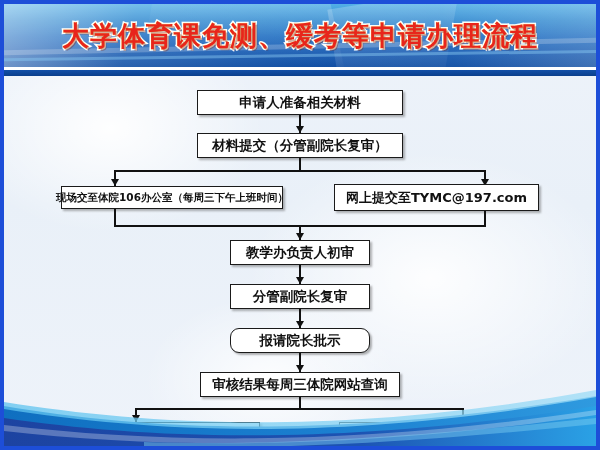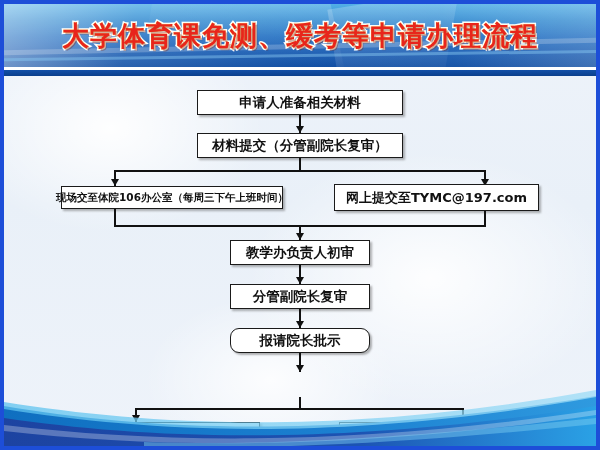--- a/index.html
+++ b/index.html
@@ -147,20 +147,23 @@
       </div>
       <div class="line vline" style="left:295px;top:233px;height:19px;"></div>
       <div class="arrow" style="left:291.5px;top:245px;"></div>
 
       <div class="box" style="left:226px;top:252px;width:140px;height:25px;font-size:13.5px;border-radius:9px;">
         <span>报请院长批示</span>
       </div>
       <div class="line vline" style="left:295px;top:277px;height:19px;"></div>
       <div class="arrow" style="left:291.5px;top:289px;"></div>
 
+      <div class="box" style="left:196px;top:296px;width:200px;height:25px;font-size:13.5px;">
+        <span>审核结果每周三体院网站查询</span>
+      </div>
 
       <div class="line vline" style="left:295px;top:321px;height:12px;"></div>
       <div class="line hline" style="left:131px;top:332px;width:329px;"></div>
       <div class="line vline" style="left:131px;top:332px;height:14px;"></div>
       <div class="arrow" style="left:127.5px;top:339px;"></div>
       <div class="line vline" style="left:458px;top:332px;height:14px;"></div>
       <div class="arrow" style="left:454.5px;top:339px;"></div>
 
       <div class="box" style="left:66px;top:346px;width:190px;height:26px;font-size:13.5px;">
         <span>审核通过名单报教务处</span>

